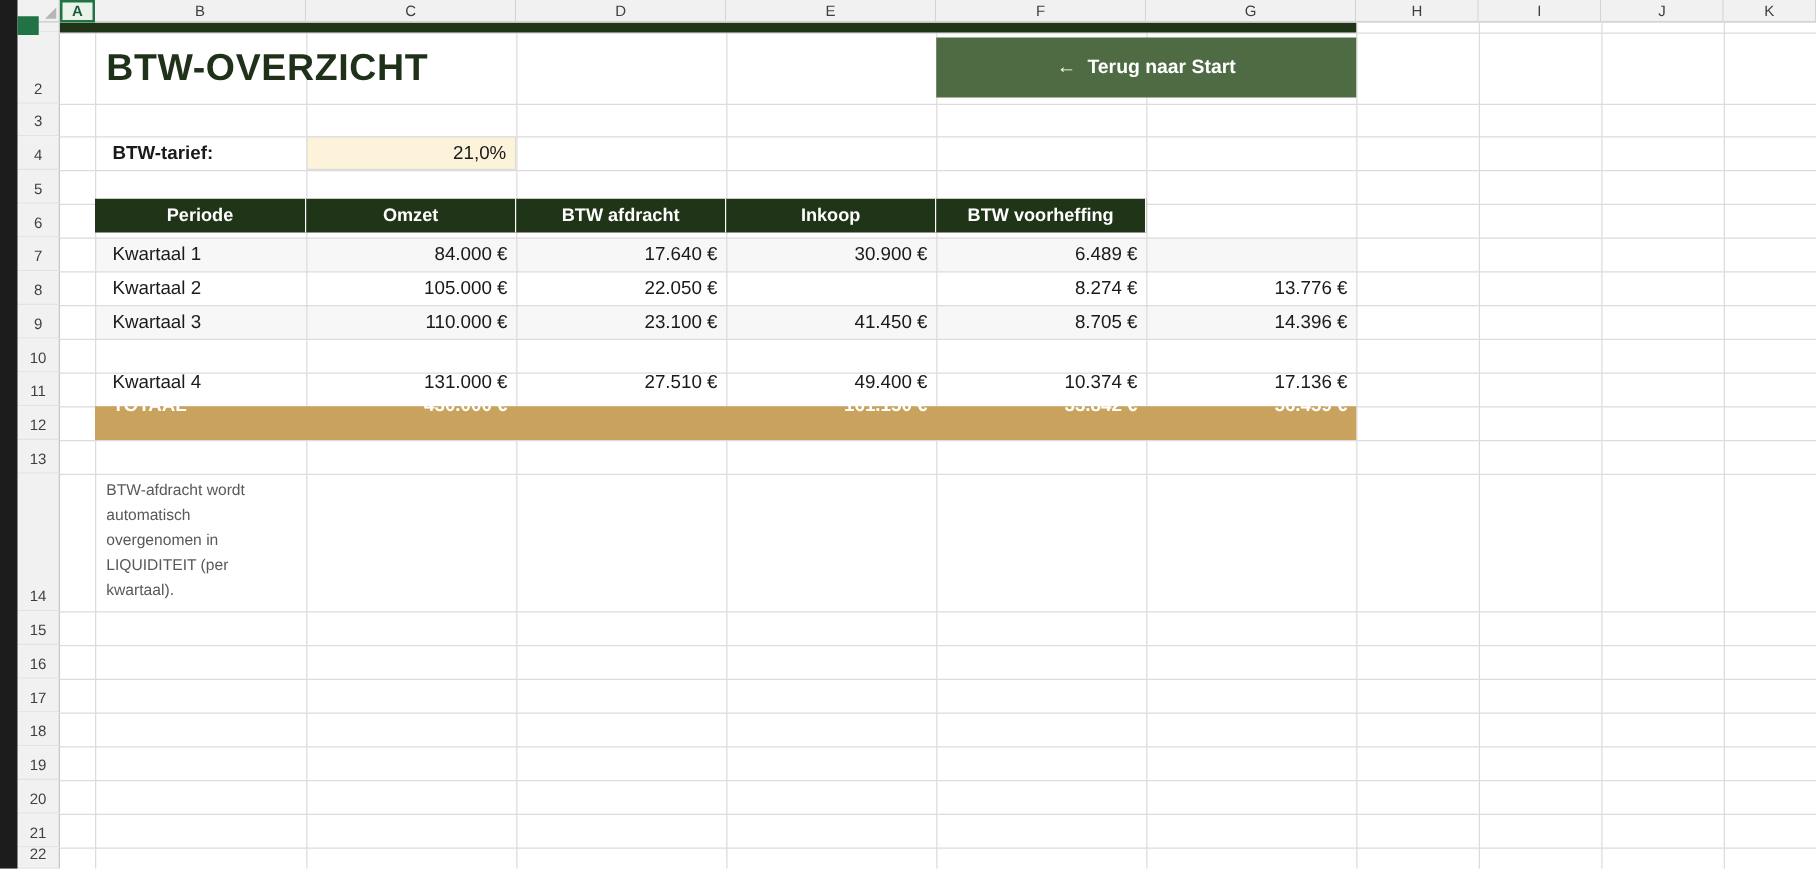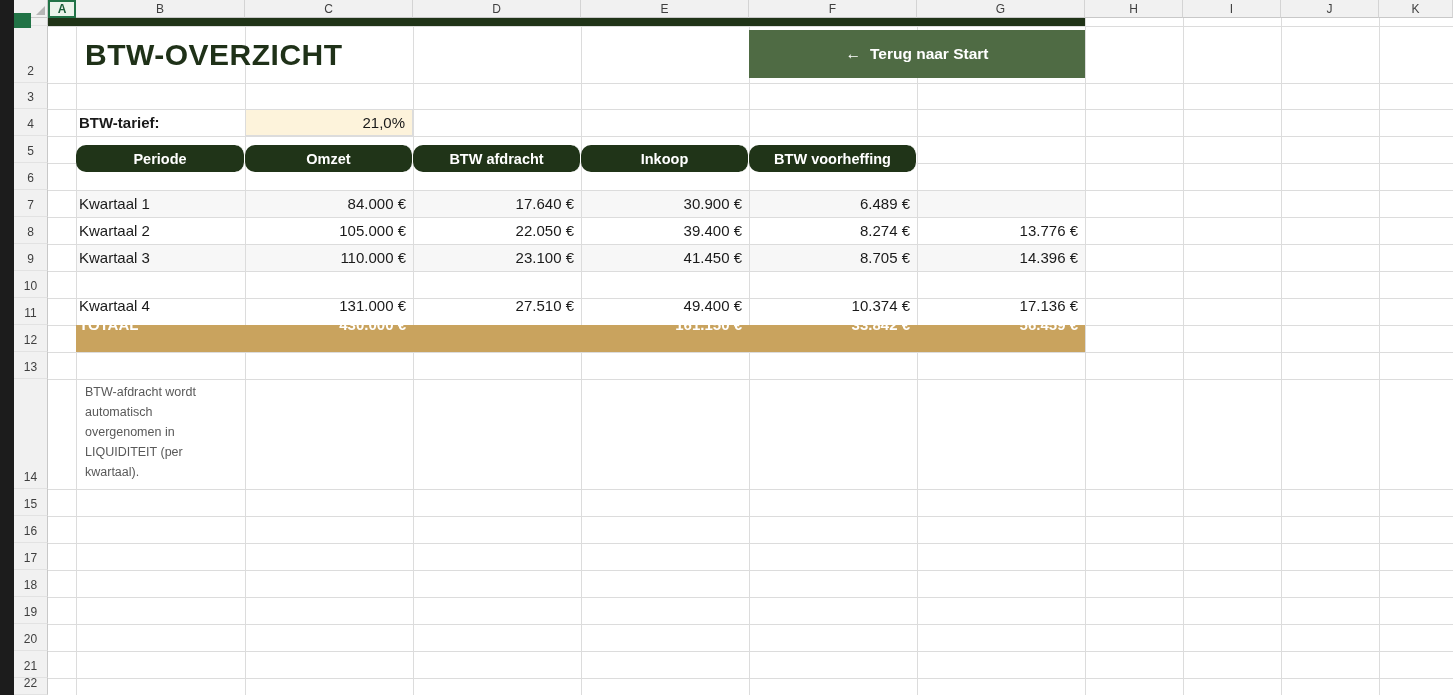--- a/index.html
+++ b/index.html
@@ -37,36 +37,36 @@
 
   
   .row1-bar{ position:absolute; left:48px; top:18px; width:1037px; height:8px; background:#203418; z-index:2; }
   .band{ position:absolute; left:76px; width:1009px; height:27px; background:#f7f7f7; z-index:0; }
   .band.b7{ top:190px; } .band.b9{ top:244px; }
   .total-bar{ position:absolute; left:76px; top:325px; width:1009px; height:27px; background:#C9A35E; z-index:2; }
 
   
   .cell{ position:absolute; height:27px; box-sizing:border-box; display:flex; align-items:center;
          font-size:15px; color:#1a1a1a; z-index:3; }
-  .al{ padding-left:3px; }
+  .al{ padding-left:14px; }
   .ar{ justify-content:flex-end; padding-right:7px; }
   .bold{ font-weight:700; }
   .th{ background:#203418; color:#fff; font-weight:700; justify-content:center;
        border-right:1px solid #fff; font-size:14.5px; }
   .tot{ color:#fff; font-weight:700; }
   .input-cell{ background:#FDF3DB; border:1px solid #dcdcdc; }
 
   
   .cA{ left:48px; width:28px; } .cB{ left:76px; width:169px; } .cC{ left:245px; width:168px; }
   .cD{ left:413px; width:168px; } .cE{ left:581px; width:168px; } .cF{ left:749px; width:168px; }
   .cG{ left:917px; width:168px; } .cH{ left:1085px; width:98px; } .cI{ left:1183px; width:98px; }
   .cJ{ left:1281px; width:98px; } .cK{ left:1379px; width:74px; }
 
   
-  .r4{ top:109px; } .r6{ top:145px;border-radius:10px; } .r7{ top:190px; } .r8{ top:217px; }
+  .r4{ top:109px; } .r6{ top:159px; } .r7{ top:190px; } .r8{ top:217px; }
   .r9{ top:244px; } .r10{ top:261px;margin-top:31px; } .r12{ top:311px; }
 
   .title{ position:absolute; left:85px; top:26px; height:57px; display:flex; align-items:center;
           font-size:30px; font-weight:700; color:#1F3118; letter-spacing:.5px; z-index:3; }
 
   .back-btn{ position:absolute; left:749px; top:30px; width:336px; height:48px; background:#4F6B44;
              color:#fff; font-weight:700; font-size:15.5px; display:flex; align-items:center;
              justify-content:center; gap:9px; z-index:4; cursor:pointer; }
 
   .note{ position:absolute; left:85px; top:382px; width:138px; font-size:12.5px; line-height:20px;
@@ -135,21 +135,20 @@
 
   <div class="cell cB r7 al">Kwartaal 1</div>
   <div class="cell cC r7 ar">84.000 €</div>
   <div class="cell cD r7 ar">17.640 €</div>
   <div class="cell cE r7 ar">30.900 €</div>
   <div class="cell cF r7 ar">6.489 €</div>
 
   <div class="cell cB r8 al">Kwartaal 2</div>
   <div class="cell cC r8 ar">105.000 €</div>
   <div class="cell cD r8 ar">22.050 €</div>
-  <div class="cell cE r8 ar">39.400 €</div>
   <div class="cell cF r8 ar">8.274 €</div>
   <div class="cell cG r8 ar">13.776 €</div>
 
   <div class="cell cB r9 al">Kwartaal 3</div>
   <div class="cell cC r9 ar">110.000 €</div>
   <div class="cell cD r9 ar">23.100 €</div>
   <div class="cell cE r9 ar">41.450 €</div>
   <div class="cell cF r9 ar">8.705 €</div>
   <div class="cell cG r9 ar">14.396 €</div>
 

